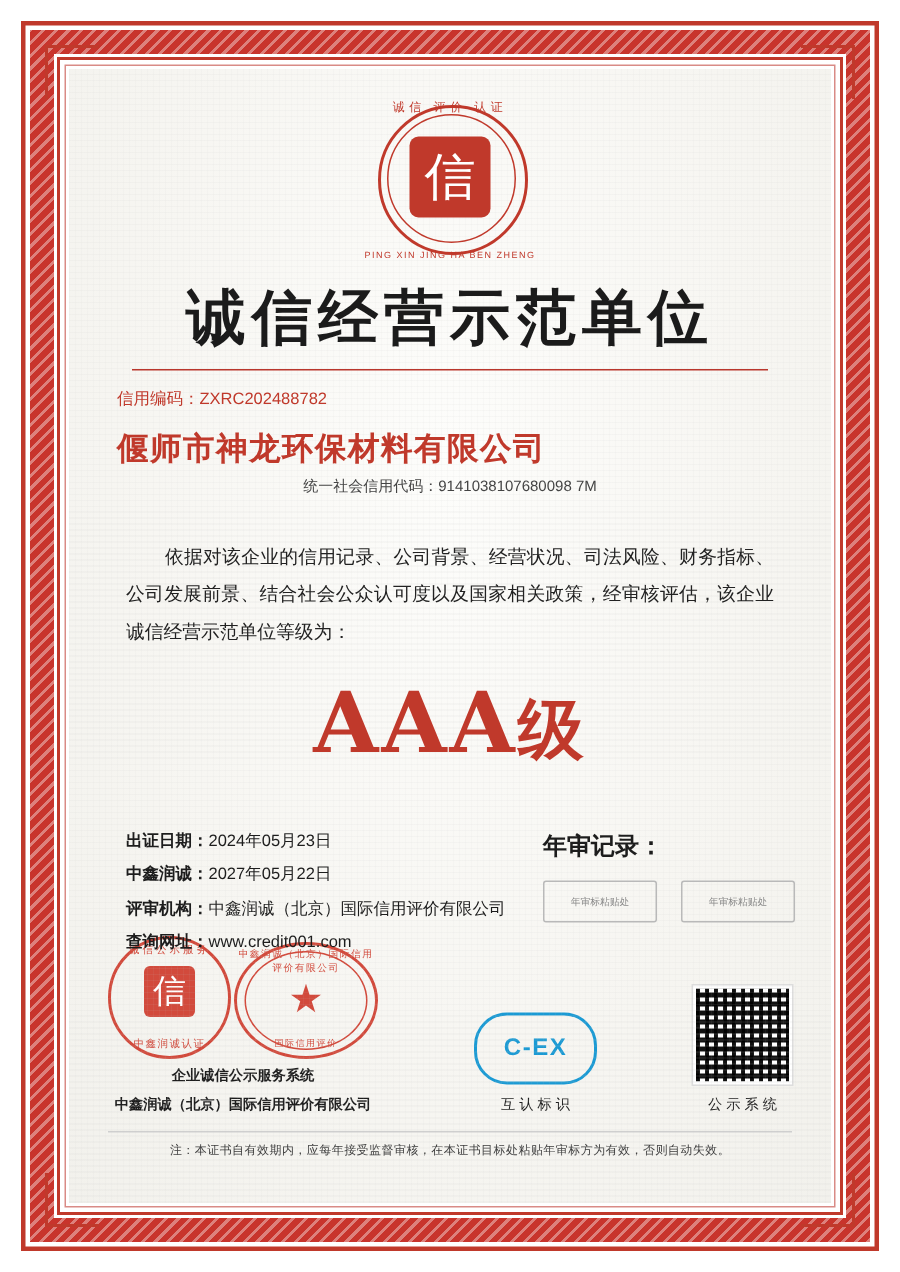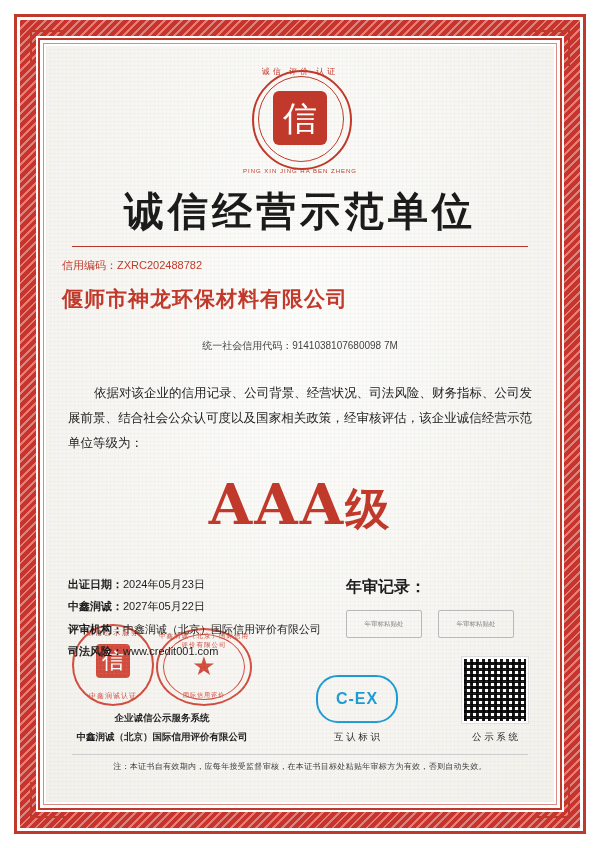--- a/index.html
+++ b/index.html
@@ -71,21 +71,21 @@
     overflow:hidden;
   }
   .paper:after{
     content:"";
     position:absolute;inset:0;
     background:
       repeating-linear-gradient(0deg, rgba(190,190,190,0.09) 0 1px, rgba(0,0,0,0) 1px 4px),
       repeating-linear-gradient(90deg, rgba(190,190,190,0.07) 0 1px, rgba(0,0,0,0) 1px 4px);
     pointer-events:none;
   }
-  .content{position:relative;z-index:3;padding:0 16px;}
+  .content{position:relative;z-index:3;padding:0 32px;}
 
   
   .emblem-wrap{display:flex;justify-content:center;margin-top:20px;}
   .emblem{position:relative;width:120px;height:112px;}
   .emblem .ring{
     position:absolute;left:12px;top:4px;width:96px;height:96px;
     border:2px solid #c0392b;border-radius:50%;
   }
   .emblem .ring2{
     position:absolute;left:18px;top:10px;width:84px;height:84px;
@@ -138,21 +138,21 @@
     font-weight:bold;
     letter-spacing:1px;
     color:#c0392b;
     margin-top:12px;
     font-family:"DejaVu Sans","Liberation Sans",sans-serif;
   }
   .uscc{
     text-align:center;
     font-size:10px;
     color:#444;
-    margin-top:26px;
+    margin-top:4px;
   }
   .body-text{
     margin-top:27px;
     font-size:12.5px;
     line-height:2.0;
     color:#222;
     text-align:justify;
     text-indent:26px;
     padding:0 6px;
     font-family:"DejaVu Sans","Liberation Sans",sans-serif;
@@ -306,21 +306,21 @@
           <div class="drow">
             <span class="lbl">出证日期：</span><span>2024年05月23日</span>
           </div>
           <div class="drow">
             <span class="lbl">中鑫润诚：</span><span>2027年05月22日</span>
           </div>
           <div class="drow">
             <span class="lbl">评审机构：</span><span>中鑫润诚（北京）国际信用评价有限公司</span>
           </div>
           <div class="drow">
-            <span class="lbl">司法风险：</span><span>www.credit001.com</span>
+            <span class="lbl">查询网址：</span><span>www.credit001.com</span>
           </div>
         </div>
         <div class="details-right">
           <div class="annual-title">年审记录：</div>
           <div class="stamp-boxes">
             <div class="stamp-box">年审标粘贴处</div>
             <div class="stamp-box">年审标粘贴处</div>
           </div>
         </div>
       </div>

